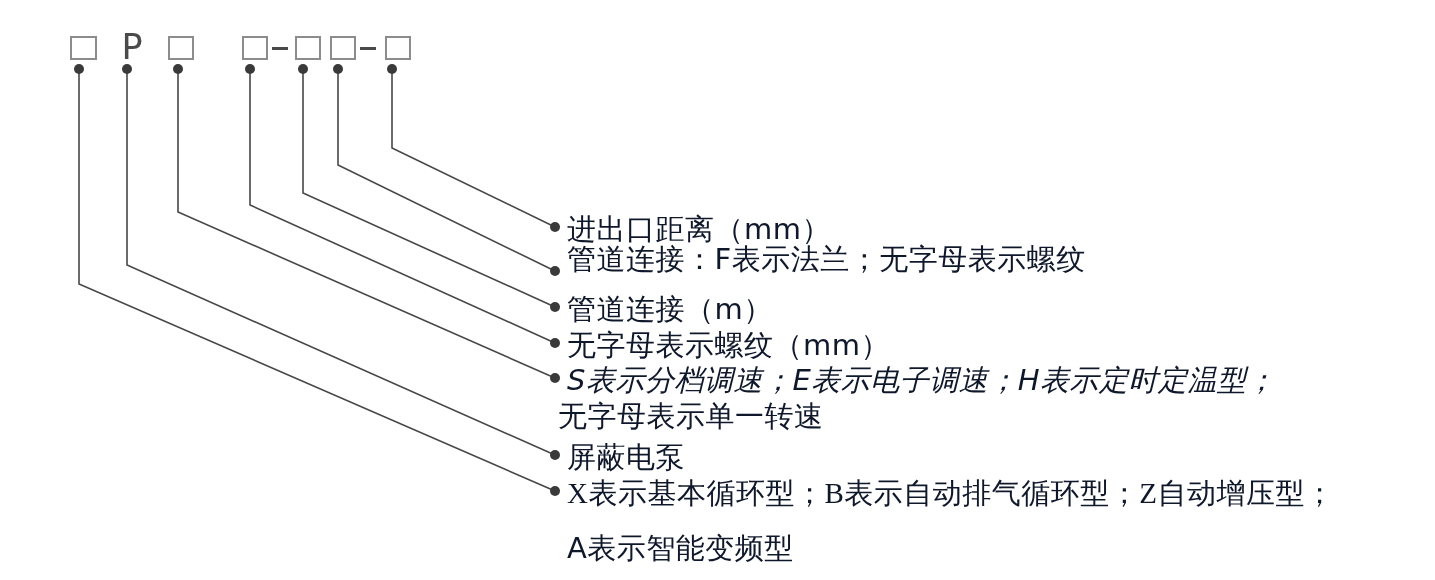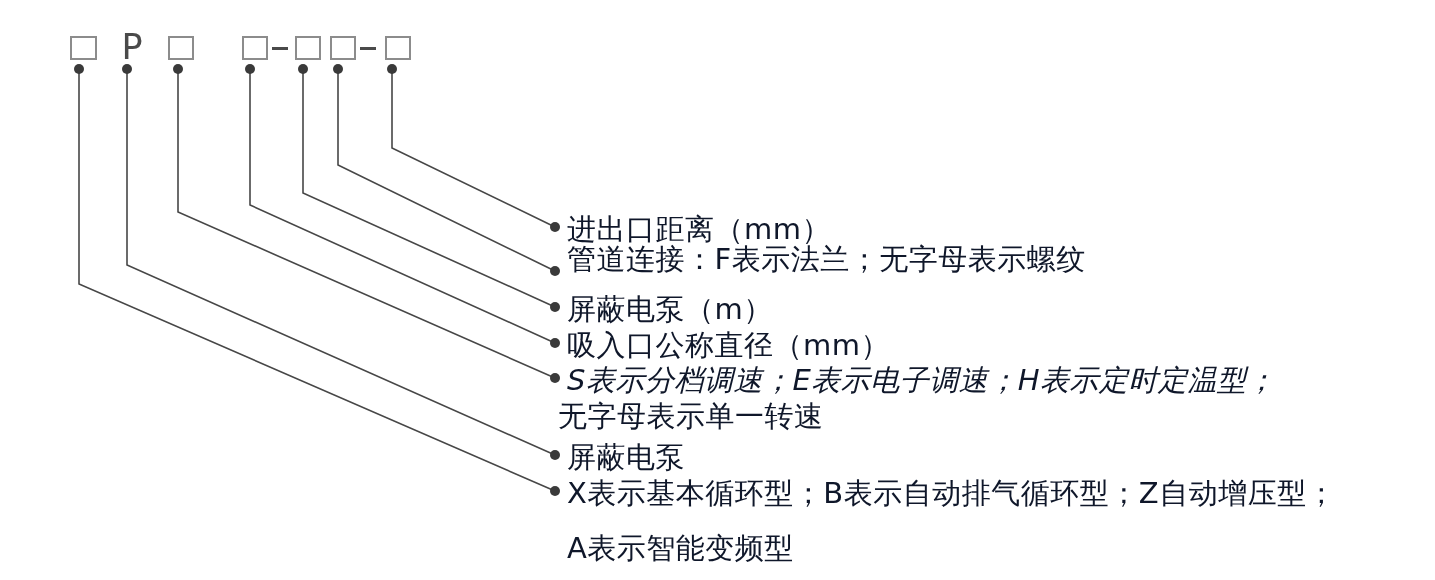--- a/index.html
+++ b/index.html
@@ -86,21 +86,21 @@
       <div class="code-box" style="left: 242px; top: 36px; width: 26px; height: 24px;"></div>
       <div class="code-dash" style="left: 272px; top: 47px; width: 16px;"></div>
       <div class="code-box" style="left: 295px; top: 36px; width: 26px; height: 24px;"></div>
       <div class="code-box" style="left: 330px; top: 36px; width: 26px; height: 24px;"></div>
       <div class="code-dash" style="left: 360px; top: 47px; width: 16px;"></div>
       <div class="code-box" style="left: 385px; top: 36px; width: 26px; height: 24px;"></div>
     </div>
   <div id="label-layer">
       <div class="lbl" style="left: 567px; top: 229px;">进出口距离（mm）</div>
       <div class="lbl" style="left: 567px; top: 259px;">管道连接：F表示法兰；无字母表示螺纹</div>
-      <div class="lbl" style="left: 567px; top: 309px;">屏蔽电泵（m）</div>
-      <div class="lbl" style="left: 567px; top: 345px;">吸入口公称直径（mm）</div>
+      <div class="lbl" style="left: 567px; top: 309px;">管道连接（m）</div>
+      <div class="lbl" style="left: 567px; top: 345px;">无字母表示螺纹（mm）</div>
       <div class="lbl" style="left: 567px; top: 380px; font-style: italic;">S表示分档调速；E表示电子调速；H表示定时定温型；</div>
       <div class="lbl" style="left: 558px; top: 416px;">无字母表示单一转速</div>
       <div class="lbl" style="left: 567px; top: 457px;">屏蔽电泵</div>
-      <div class="lbl" style="left: 567px; top: 493px;">X表示基本循环型；B表示自动排气循环型；Z自动增压型；</div>
+      <div class="lbl" style="left: 567px; top: 493px; font-family: Liberation Serif, serif;">X表示基本循环型；B表示自动排气循环型；Z自动增压型；</div>
       <div class="lbl" style="left: 567px; top: 548px;">A表示智能变频型</div>
     </div>
 </div>
 
 </body></html>

